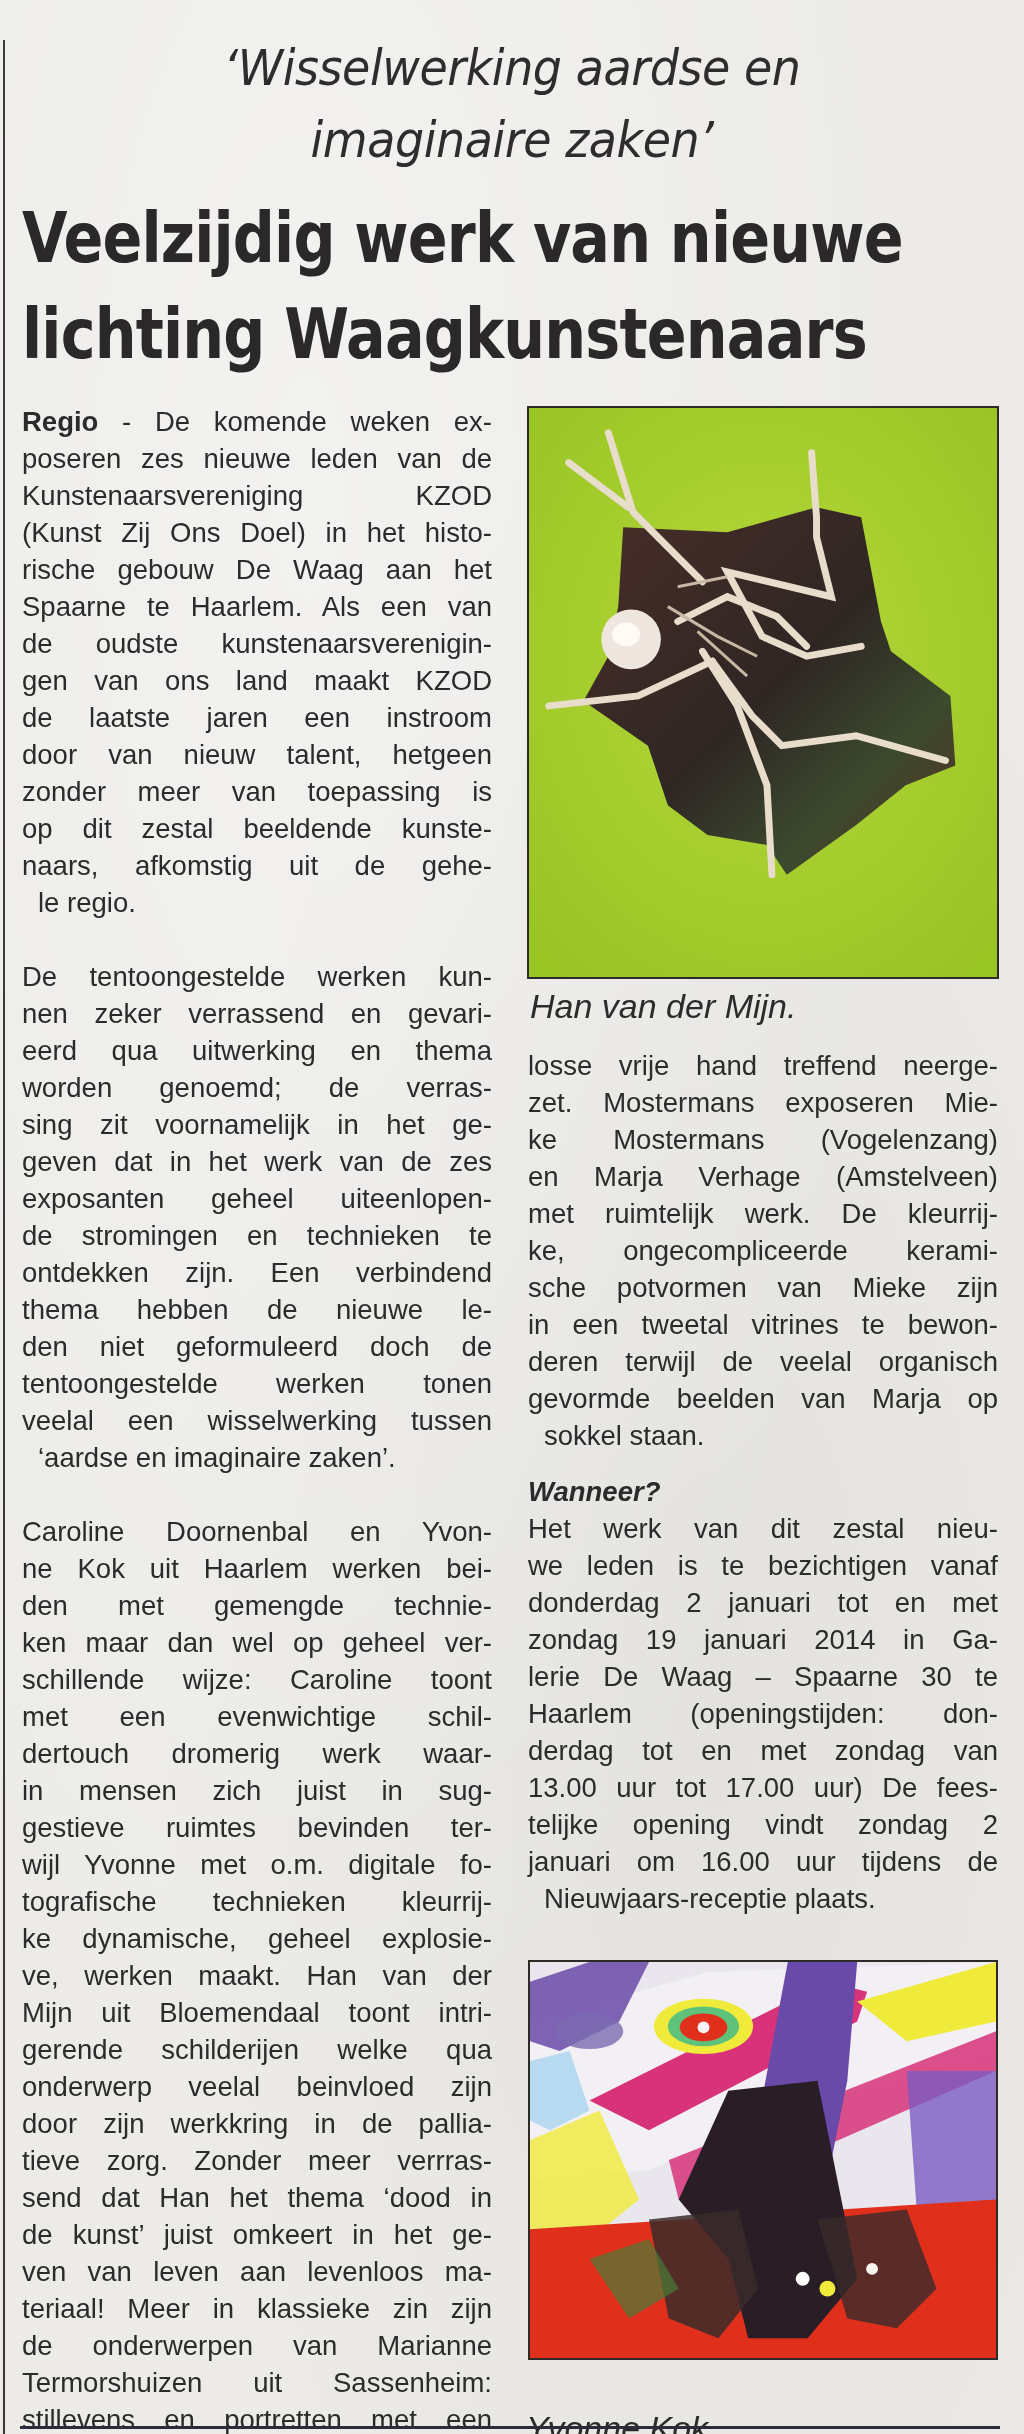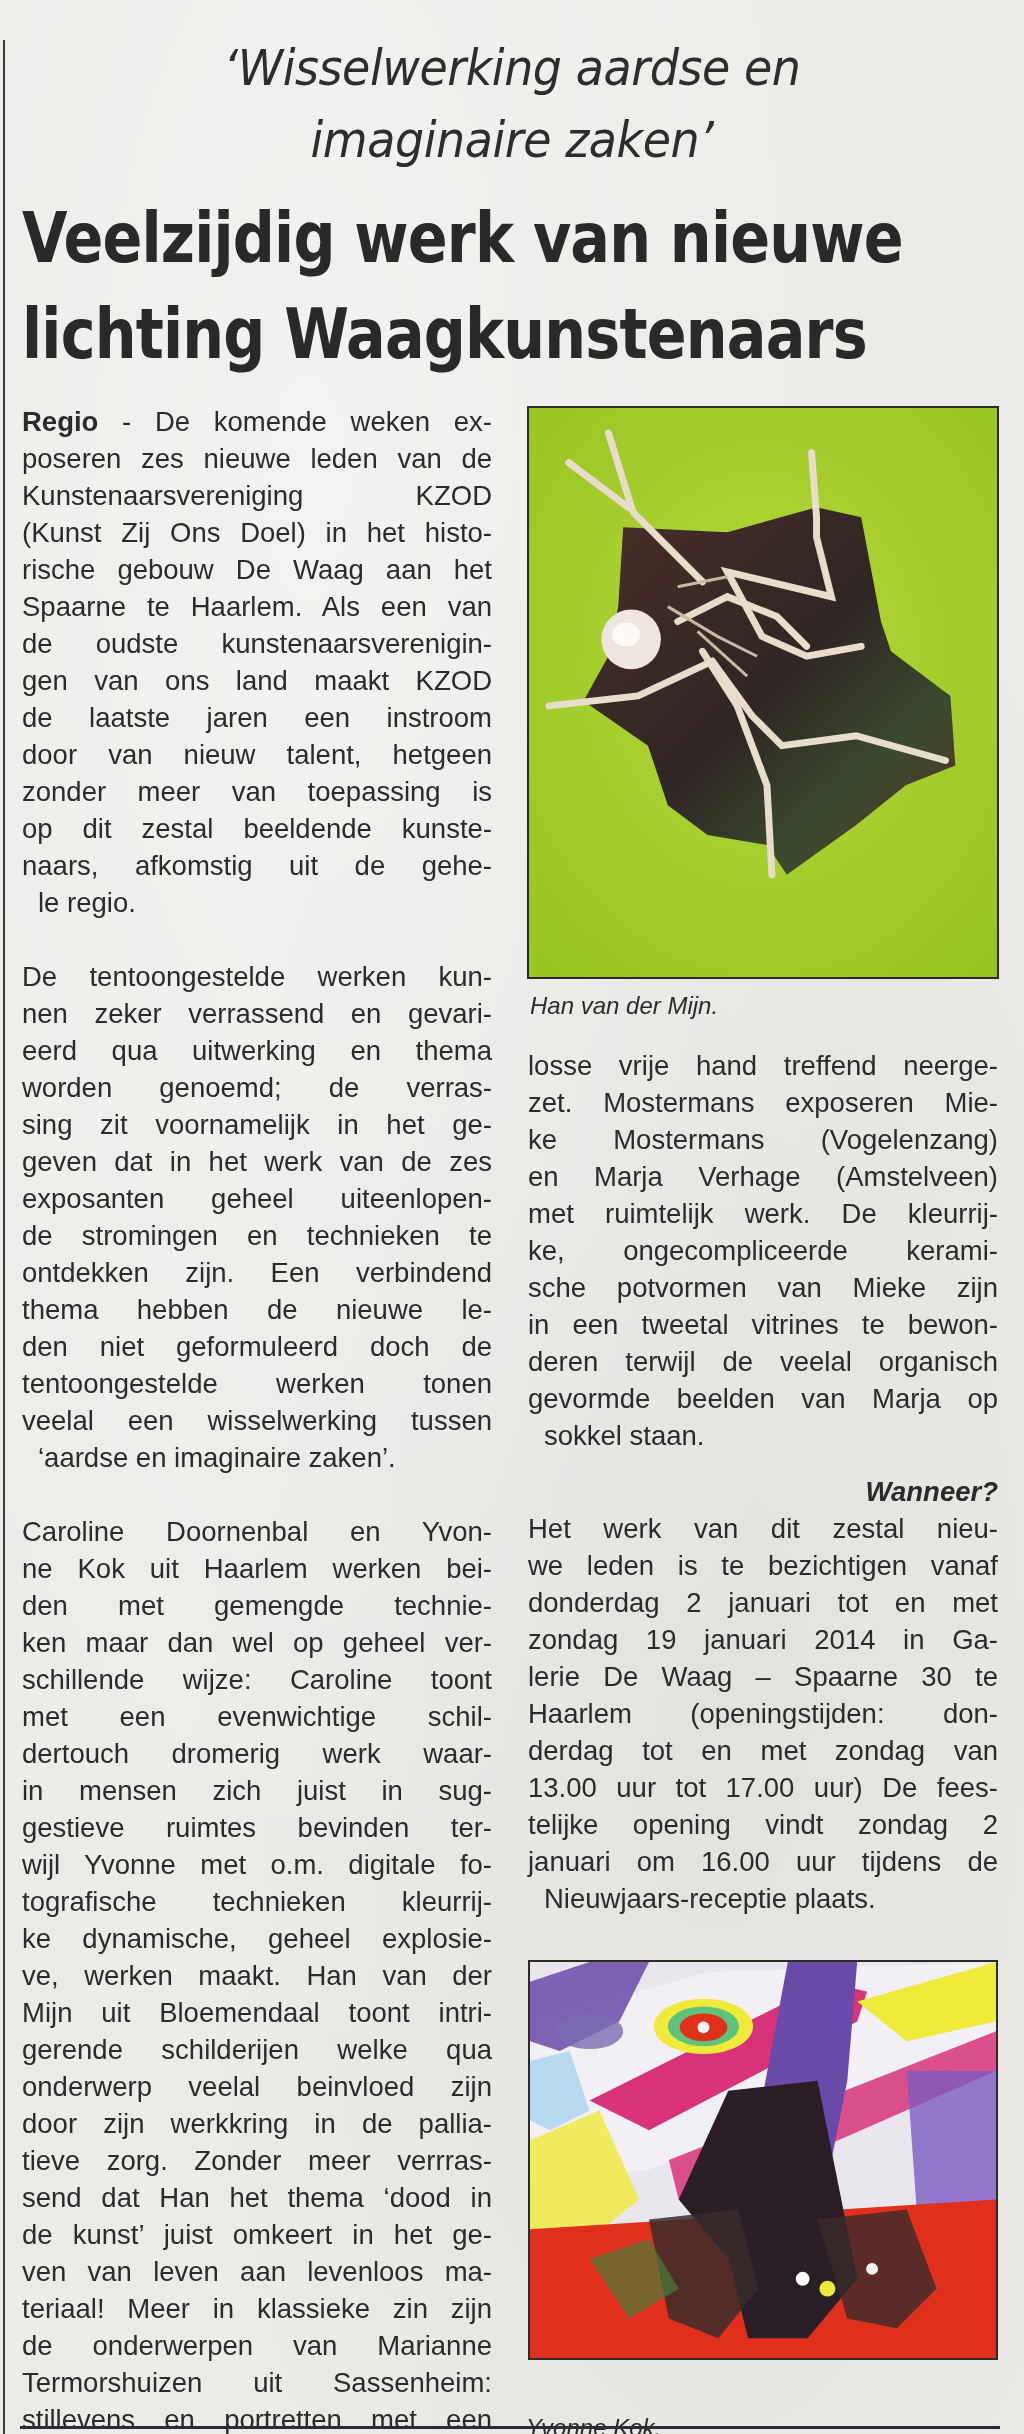--- a/index.html
+++ b/index.html
@@ -29,27 +29,27 @@
   }
 
   .col { position: absolute; font-size: 27.5px; line-height: 37px; color: #2c2b2b; }
   .col-left { left: 22px; top: 403px; width: 470px; }
   .col-right-a { left: 528px; top: 1047px; width: 470px; }
   .col-right-b { left: 528px; top: 1473px; width: 470px; }
   .line { display: block; white-space: nowrap; text-align: justify; text-align-last: justify; height: 37px; overflow: visible; }
   .line.last { text-align-last: left; margin-left: 16px; }
   .para-gap { height: 37px; }
   .lead { font-weight: bold; }
-  .subhead { font-weight: bold; font-style: italic; display: block; height: 37px; text-align: right; }
+  .subhead { font-weight: bold; font-style: italic; display: block; height: 37px; }
 
   .photo { position: absolute; border: 2px solid #2e2a28; box-sizing: border-box; overflow: hidden; }
   .photo-1 { left: 527px; top: 406px; width: 472px; height: 573px; background: #a4cf2c; }
   .photo-2 { left: 528px; top: 1960px; width: 470px; height: 400px; background: #d8d4dc; }
   .photo svg { display: block; width: 100%; height: 100%; }
-  .caption { position: absolute; font-style: italic; font-size: 24px; line-height: 32px; color: #2c2b2b; }
+  .caption { position: absolute; font-style: italic; font-size: 34px; line-height: 32px; color: #2c2b2b; }
   .caption-1 { left: 530px; top: 990px; }
   .caption-2 { left: 526px; top: 2368px; margin-top: 44px; }
 </style>
 </head>
 <body>
 
 <div class="vrule"></div>
 
 <div class="kicker">
   <div>‘Wisselwerking aardse en</div>

